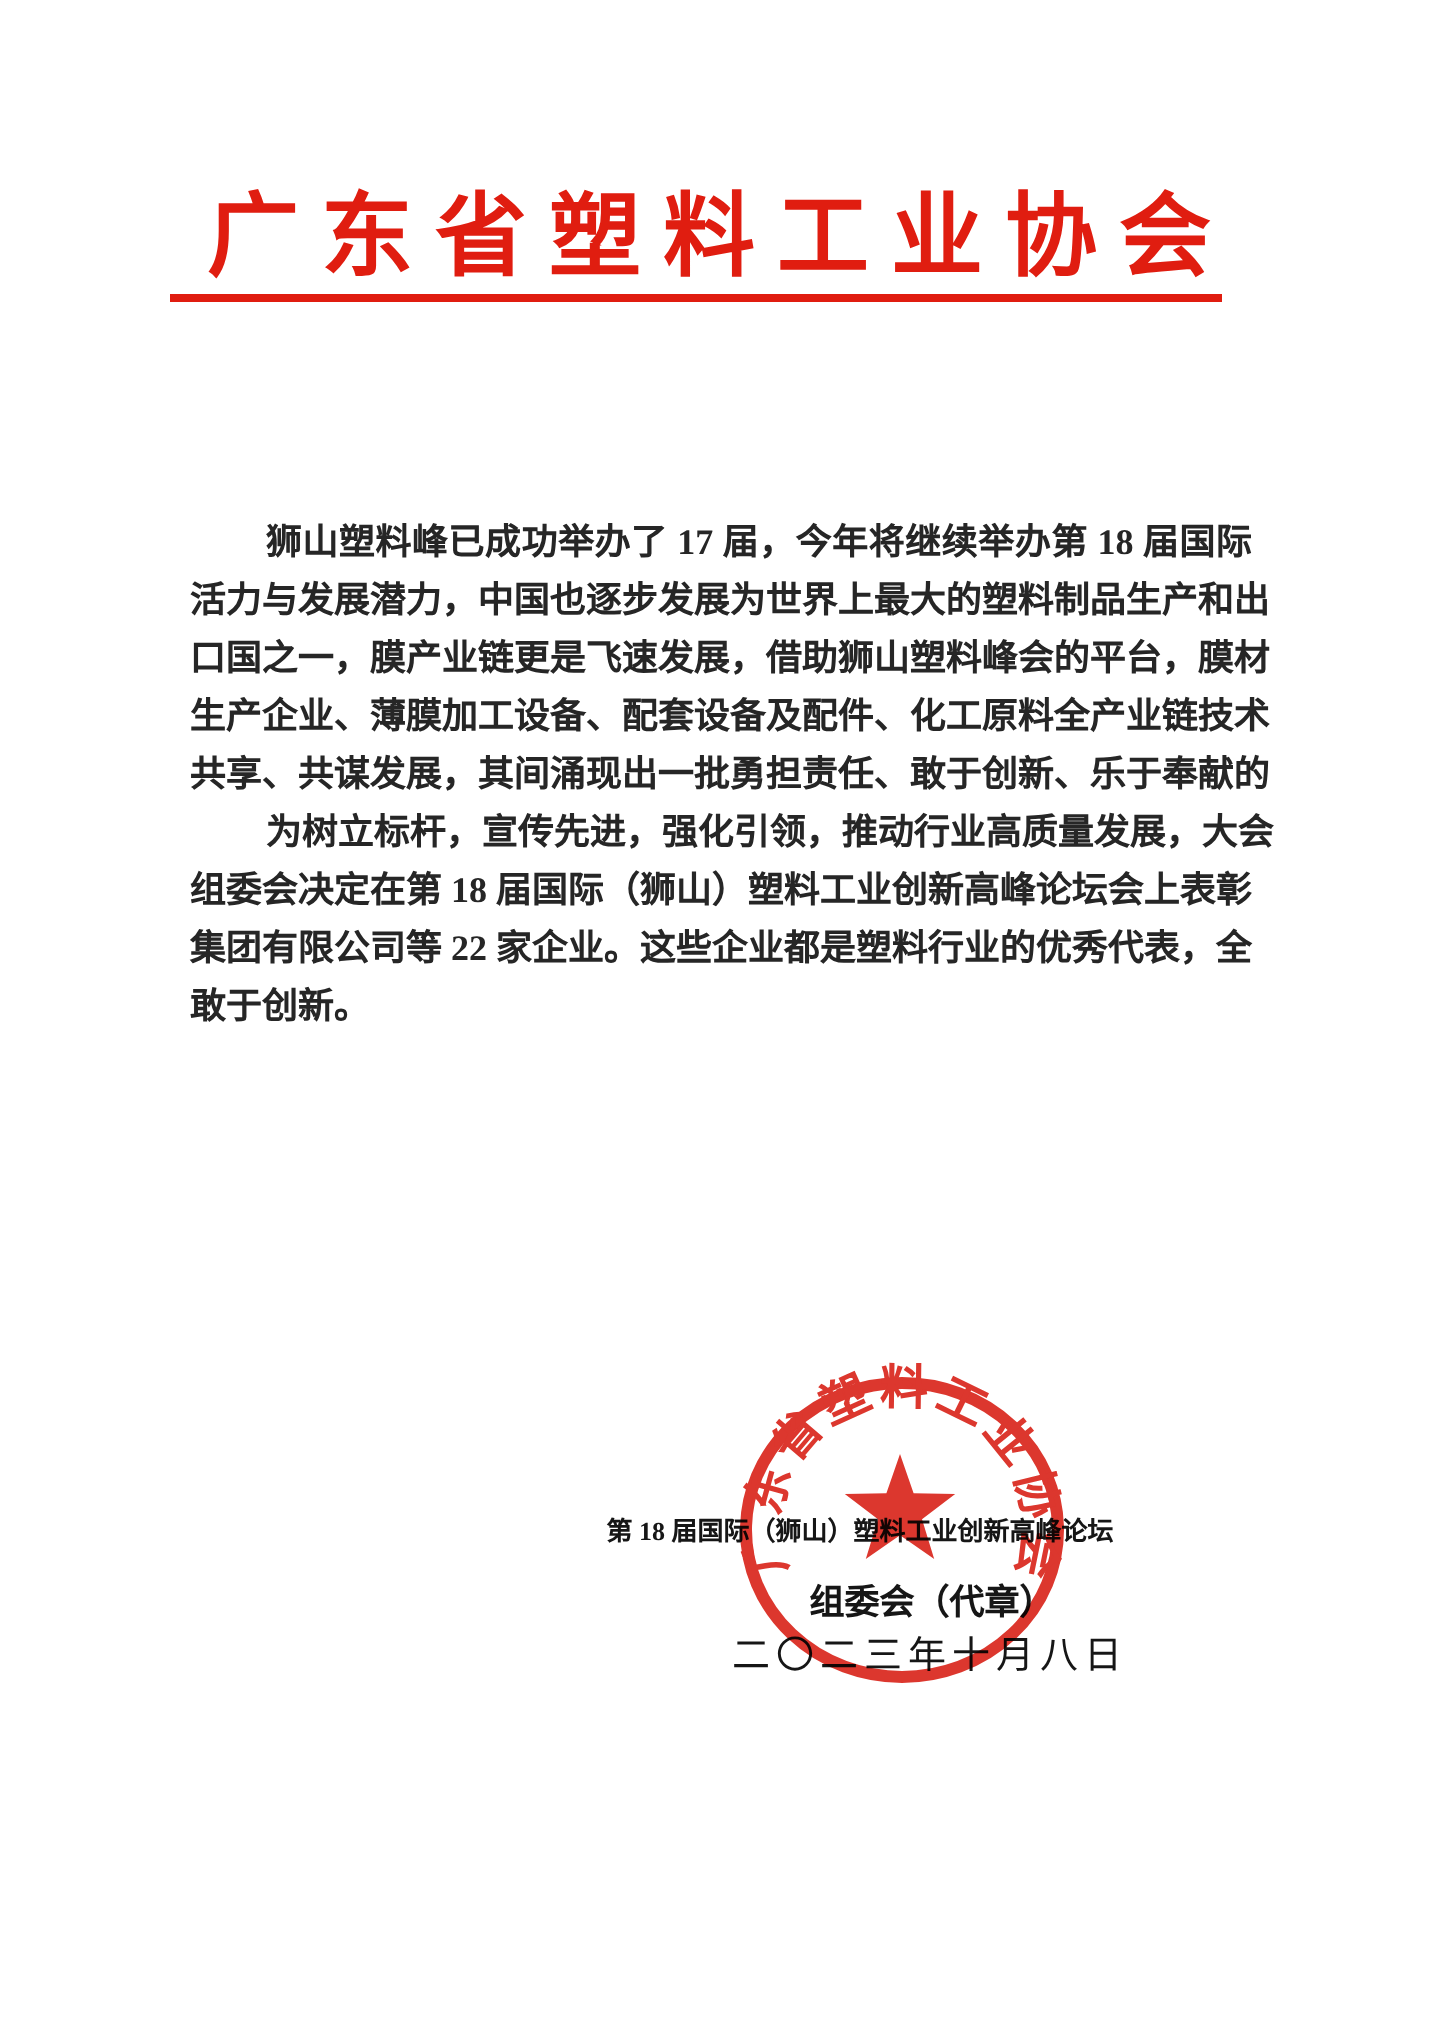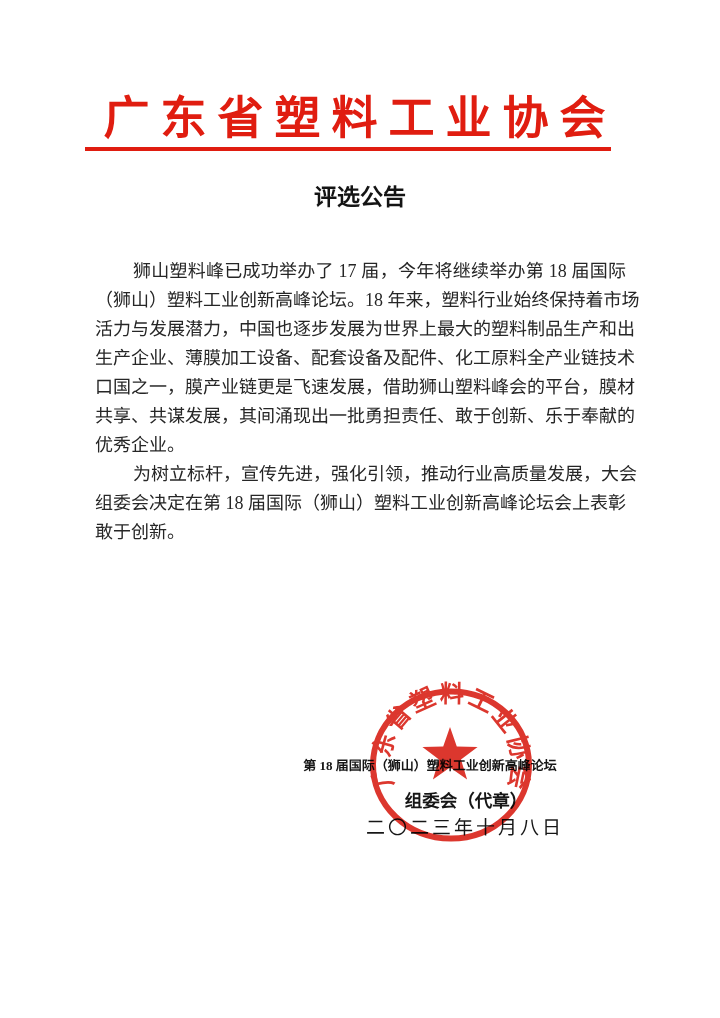--- a/index.html
+++ b/index.html
@@ -57,20 +57,21 @@
     width: 531px;
     font-size: 18px;
   }
   .bodyline {
     line-height: 29px;
     height: 29px;
     text-align: justify;
     text-align-last: justify;
     white-space: nowrap;
     color: #262626;
+    font-weight: bold;
   }
   .bodyline.indent { text-indent: 38px; }
   .bodyline.last   { text-align-last: left; }
 
   
   .sig-line {
     position: absolute;
     transform: translateX(-50%);
     white-space: nowrap;
     color: #161616;
@@ -92,32 +93,30 @@
   .seal svg { display: block; }
 </style>
 </head>
 <body>
 
 <div class="page">
 
   <div class="org-header">广东省塑料工业协会</div>
   <div class="org-underline"></div>
 
-  <div class="doc-title">评选公告</div>
 
   <div class="body-text">
     <div class="bodyline indent">狮山塑料峰已成功举办了 17 届，今年将继续举办第 18 届国际</div>
-    <div class="bodyline">（狮山）塑料工业创新高峰论坛。18 年来，塑料行业始终保持着市场</div>
     <div class="bodyline">活力与发展潜力，中国也逐步发展为世界上最大的塑料制品生产和出</div>
+    <div class="bodyline">口国之一，膜产业链更是飞速发展，借助狮山塑料峰会的平台，膜材</div>
     <div class="bodyline">生产企业、薄膜加工设备、配套设备及配件、化工原料全产业链技术</div>
-    <div class="bodyline">口国之一，膜产业链更是飞速发展，借助狮山塑料峰会的平台，膜材</div>
     <div class="bodyline">共享、共谋发展，其间涌现出一批勇担责任、敢于创新、乐于奉献的</div>
-    <div class="bodyline last">优秀企业。</div>
     <div class="bodyline indent">为树立标杆，宣传先进，强化引领，推动行业高质量发展，大会</div>
     <div class="bodyline">组委会决定在第 18 届国际（狮山）塑料工业创新高峰论坛会上表彰</div>
+    <div class="bodyline">集团有限公司等 22 家企业。这些企业都是塑料行业的优秀代表，全</div>
     <div class="bodyline last">敢于创新。</div>
   </div>
 
   <div class="sig-line sig-1">第 18 届国际（狮山）塑料工业创新高峰论坛</div>
   <div class="sig-line sig-2">组委会（代章）</div>
   <div class="sig-line sig-3">二〇二三年十月八日</div>
 
   <div class="seal">
     <svg width="176" height="176" viewBox="0 0 176 176" xmlns="http://www.w3.org/2000/svg">
       <ellipse cx="88" cy="88" rx="78" ry="73.5" fill="none" stroke="#d9261c" stroke-width="6"></ellipse>

